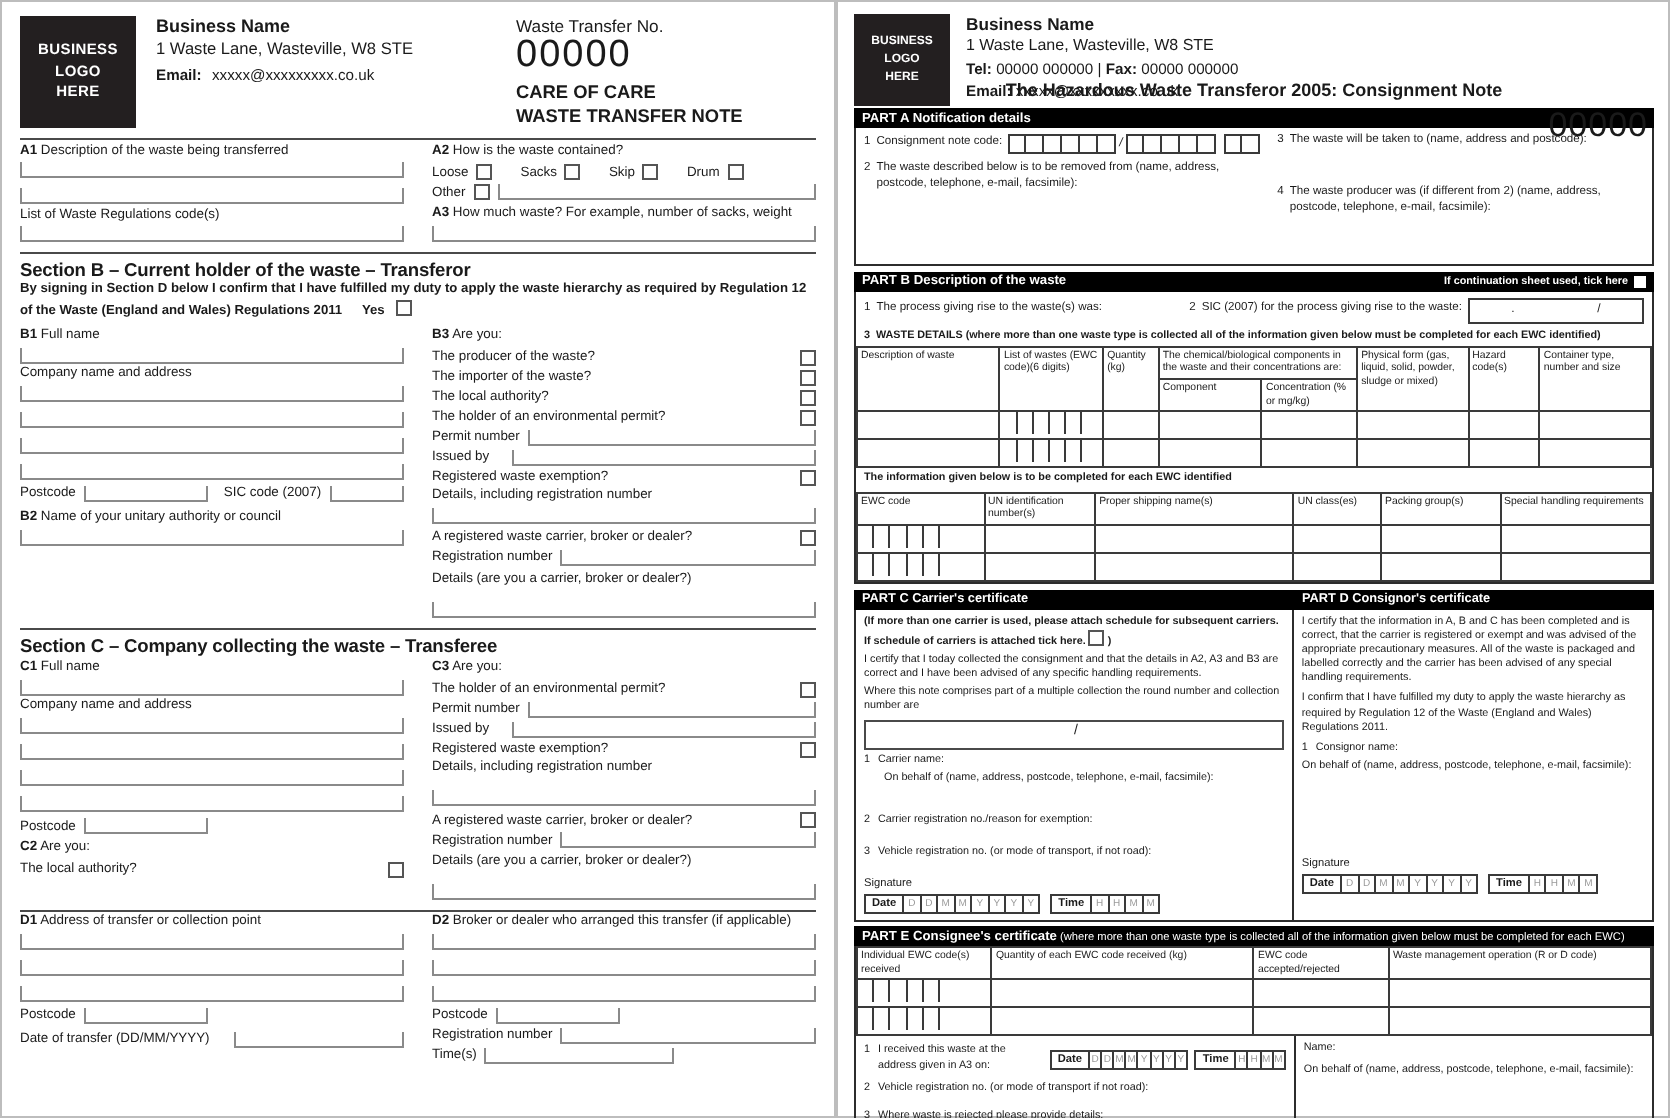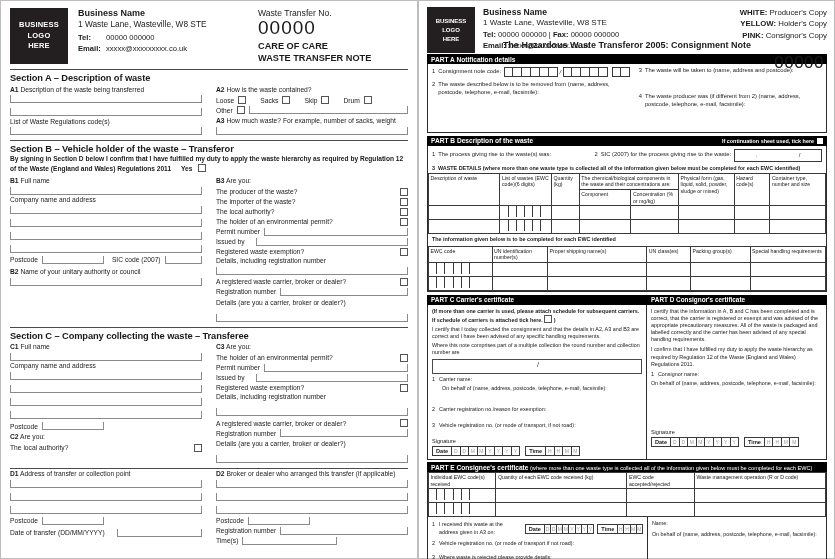--- a/index.html
+++ b/index.html
@@ -101,35 +101,33 @@
     <div class="hdr">
       <div class="logo">
         <span>BUSINESS</span>
         <span>LOGO</span>
         <span>HERE</span>
       </div>
       <div class="hdr-mid">
         <div class="biz-name">Business Name</div>
         <div class="biz-addr">1 Waste Lane, Wasteville, W8 STE</div>
         <div class="contact">
-          <div><span class="lb">Tel:</span><span>00000 000000</span></div>
           <div><span class="lb">Email:</span><span>xxxxx@xxxxxxxxx.co.uk</span></div>
         </div>
       </div>
       <div class="hdr-right">
         <div class="wtn-label">Waste Transfer No.</div>
         <div class="wtn-num">00000</div>
         <div class="doc-title">CARE OF CARE</div>
         <div class="doc-title" style="margin-top:0">WASTE TRANSFER NOTE</div>
       </div>
     </div>
 
     <div class="rule"></div>
 
-    <div class="sect-title">Section A – Description of waste</div>
     <div class="cols">
       <div class="col">
         <div class="fld"><b>A1</b> <span>Description of the waste being transferred</span></div>
         <div class="wline"></div>
         <div class="wline" style="margin-top:5px"></div>
         <div class="fld">List of  Waste Regulations code(s)</div>
         <div class="wline"></div>
       </div>
       <div class="col">
         <div class="fld"><b>A2</b> <span>How is the waste contained?</span></div>
@@ -156,21 +154,21 @@
           <span class="cbx"></span>
           <span class="wline grow" style="margin-top:0"></span>
         </div>
         <div class="fld" style="margin-top:3px"><b>A3</b> <span>How much waste? For example, number of sacks, weight</span></div>
         <div class="wline"></div>
       </div>
     </div>
 
     <div class="rule"></div>
 
-    <div class="sect-title">Section B – Vehicle holder of the waste – Transferor</div>
+    <div class="sect-title">Section B – Current holder of the waste – Transferor</div>
     <div class="sect-note">
       <span>By signing in Section D below I confirm that I have fulfilled my duty to apply the waste hierarchy as required by Regulation 12 of the Waste (England and Wales) Regulations 2011</span>
       <span style="margin-left:8px">Yes</span>
       <span class="cbx" style="margin-left:4px;vertical-align:-1px"></span>
     </div>
     <div class="cols">
       <div class="col">
         <div class="fld"><b>B1</b> <span>Full name</span></div>
         <div class="wline"></div>
         <div class="fld">Company name and address</div>
@@ -341,25 +339,20 @@
           <b>Tel:</b>
           <span>00000 000000</span>
           <span>|</span>
           <b>Fax:</b>
           <span>00000 000000</span>
         </div>
         <div class="r-contact">
           <b>Email:</b>
           <span>xxxxx@xxxxxxxxx.co.uk</span>
         </div>
-      </div>
-      <div class="copies">
-        <div><b>WHITE:</b><span> Producer's Copy</span></div>
-        <div><b>YELLOW:</b><span> Holder's Copy</span></div>
-        <div><b>PINK:</b><span> Consignor's Copy</span></div>
       </div>
     </div>
     <div class="cn-num">00000</div>
     <div class="cn-title">The Hazardous Waste Transferor 2005: Consignment Note</div>
 
     <div class="partbar" style="margin-top:4px">
       <span>PART A  Notification details</span>
     </div>
     <div class="boxed pad">
       <div style="display:flex;gap:8px">

